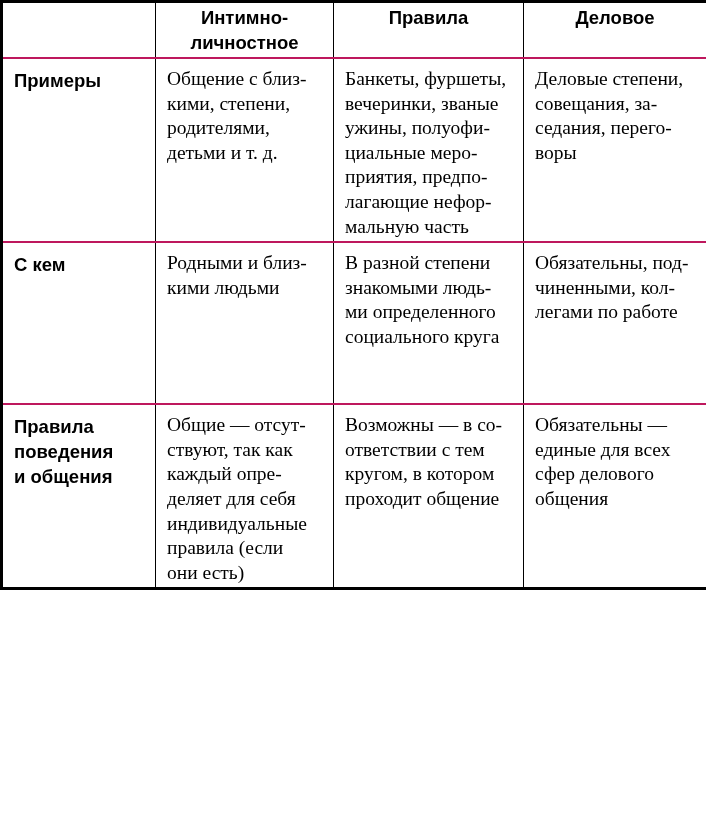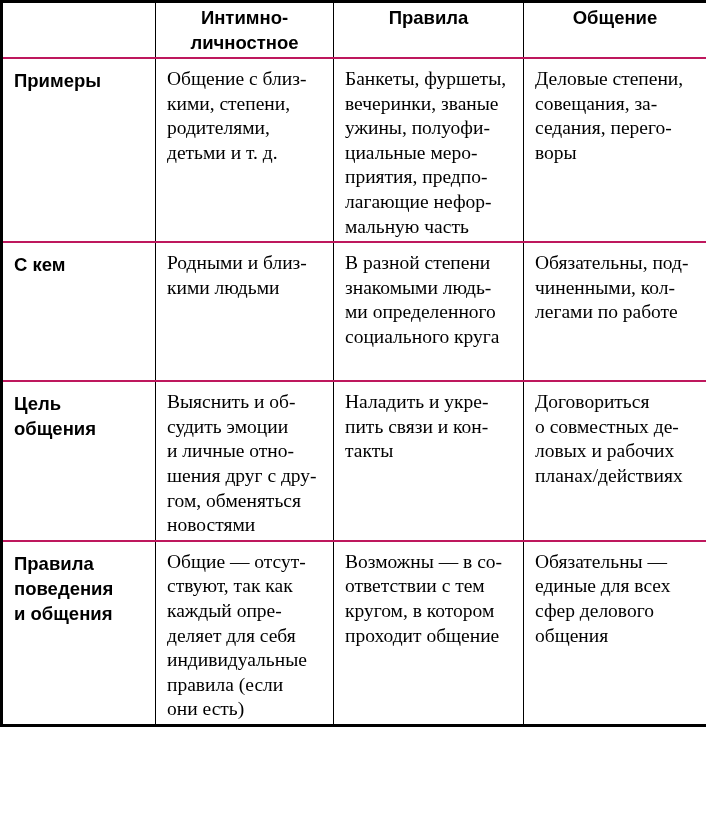--- a/index.html
+++ b/index.html
@@ -65,21 +65,21 @@
     padding: 9px 4px 2px 11px;
   }
   td.cell {
     font-family: "Liberation Serif", "DejaVu Serif", serif;
     font-size: 19.5px;
     line-height: 24.6px;
     white-space: pre-line;
     padding: 8px 5px 2px 11px;
   }
   tr.r1 > td { height: 175px; }
-  tr.r2 > td { height: 139px; }
+  tr.r2 > td { height: 162px; }
   tr.r3 > td { height: 125px; }
   tr.r4 > td { height: 148px; }
   tr.r5 > td { height: 173px; }
 </style>
 </head>
 <body>
 
 <div class="page">
   <table class="comm-table">
     <colgroup>
@@ -87,21 +87,21 @@
         <col class="c1">
         <col class="c2">
         <col class="c3">
     </colgroup>
     <tbody>
         <tr>
       <th class="colhead"></th>
       <th class="colhead">Интимно-
 личностное</th>
       <th class="colhead">Правила</th>
-      <th class="colhead">Общение</th>
+      <th class="colhead">Деловое</th>
     </tr>
     <tr class="r1">
       <td class="rowlabel">Примеры</td>
       <td class="cell">Общение с близ-
 кими, степени,
 родителями,
 детьми и т. д.</td>
       <td class="cell">Банкеты, фуршеты,
 вечеринки, званые
 ужины, полуофи-
@@ -119,37 +119,20 @@
       <td class="cell">Родными и близ-
 кими людьми</td>
       <td class="cell">В разной степени
 знакомыми людь-
 ми определенного
 социального круга</td>
       <td class="cell">Обязательны, под-
 чиненными, кол-
 легами по работе</td>
     </tr>
-    <tr class="r4">
-      <td class="rowlabel">Цель
-общения</td>
-      <td class="cell">Выяснить и об-
-судить эмоции
-и личные отно-
-шения друг с дру-
-гом, обменяться
-новостями</td>
-      <td class="cell">Наладить и укре-
-пить связи и кон-
-такты</td>
-      <td class="cell">Договориться
-о совместных де-
-ловых и рабочих
-планах/действиях</td>
-    </tr>
     <tr class="r5">
       <td class="rowlabel">Правила
 поведения
 и общения</td>
       <td class="cell">Общие — отсут-
 ствуют, так как
 каждый опре-
 деляет для себя
 индивидуальные
 правила (если

